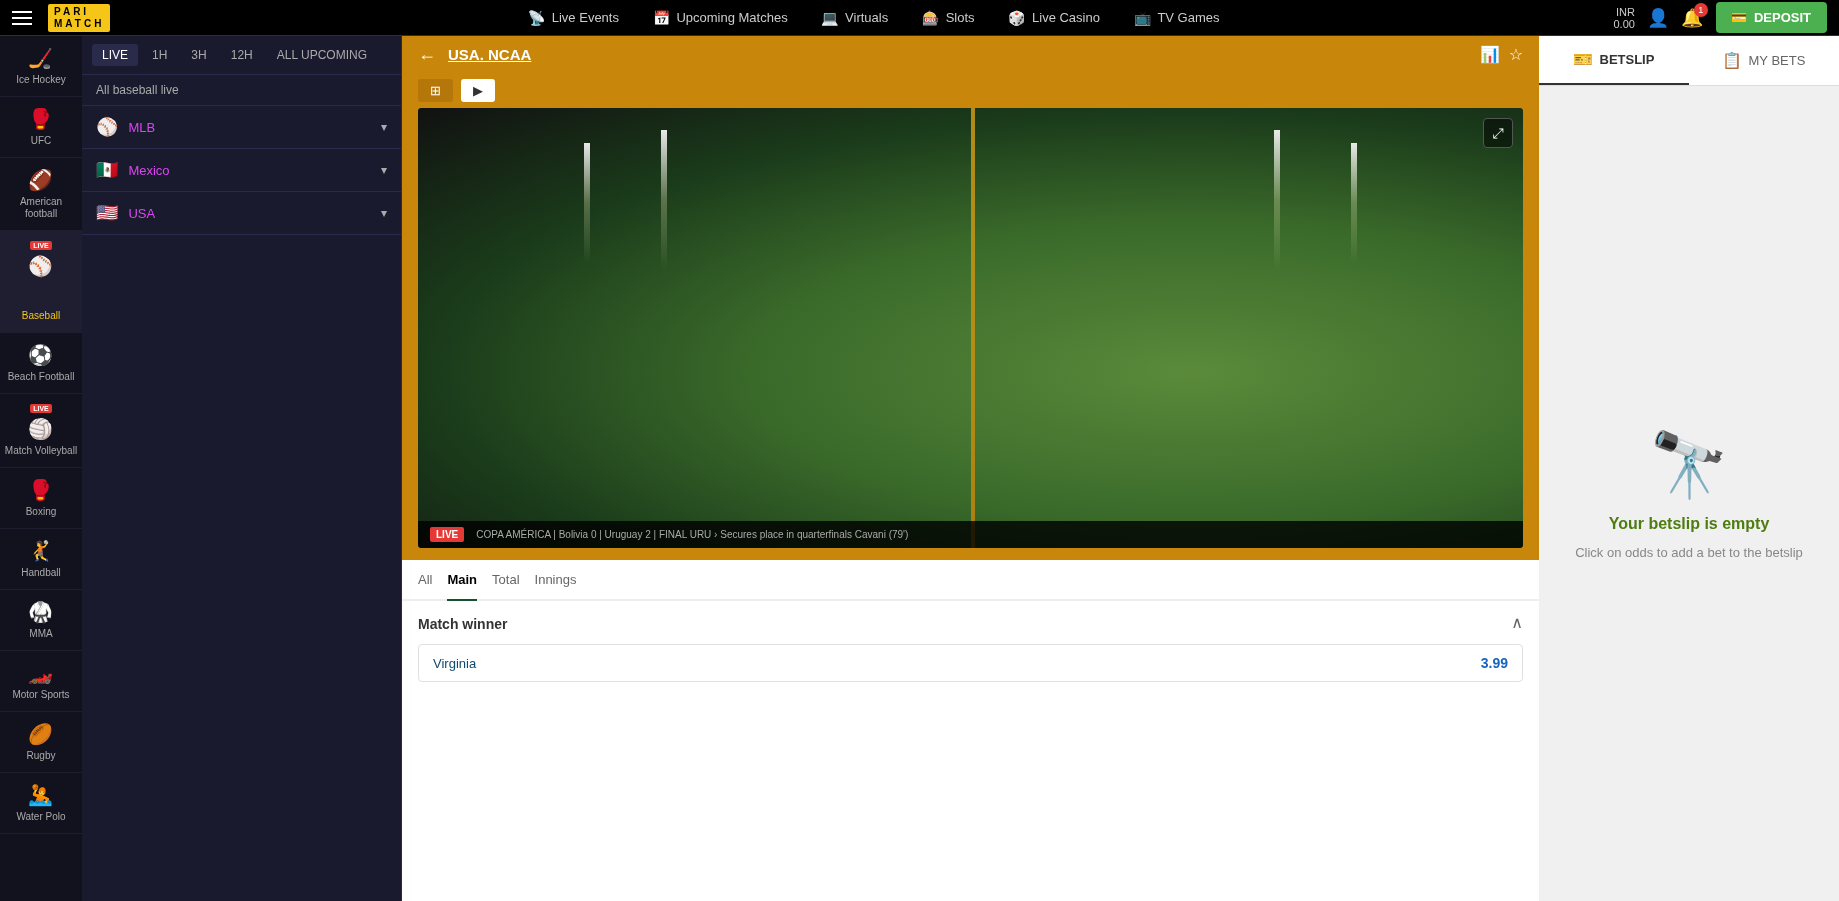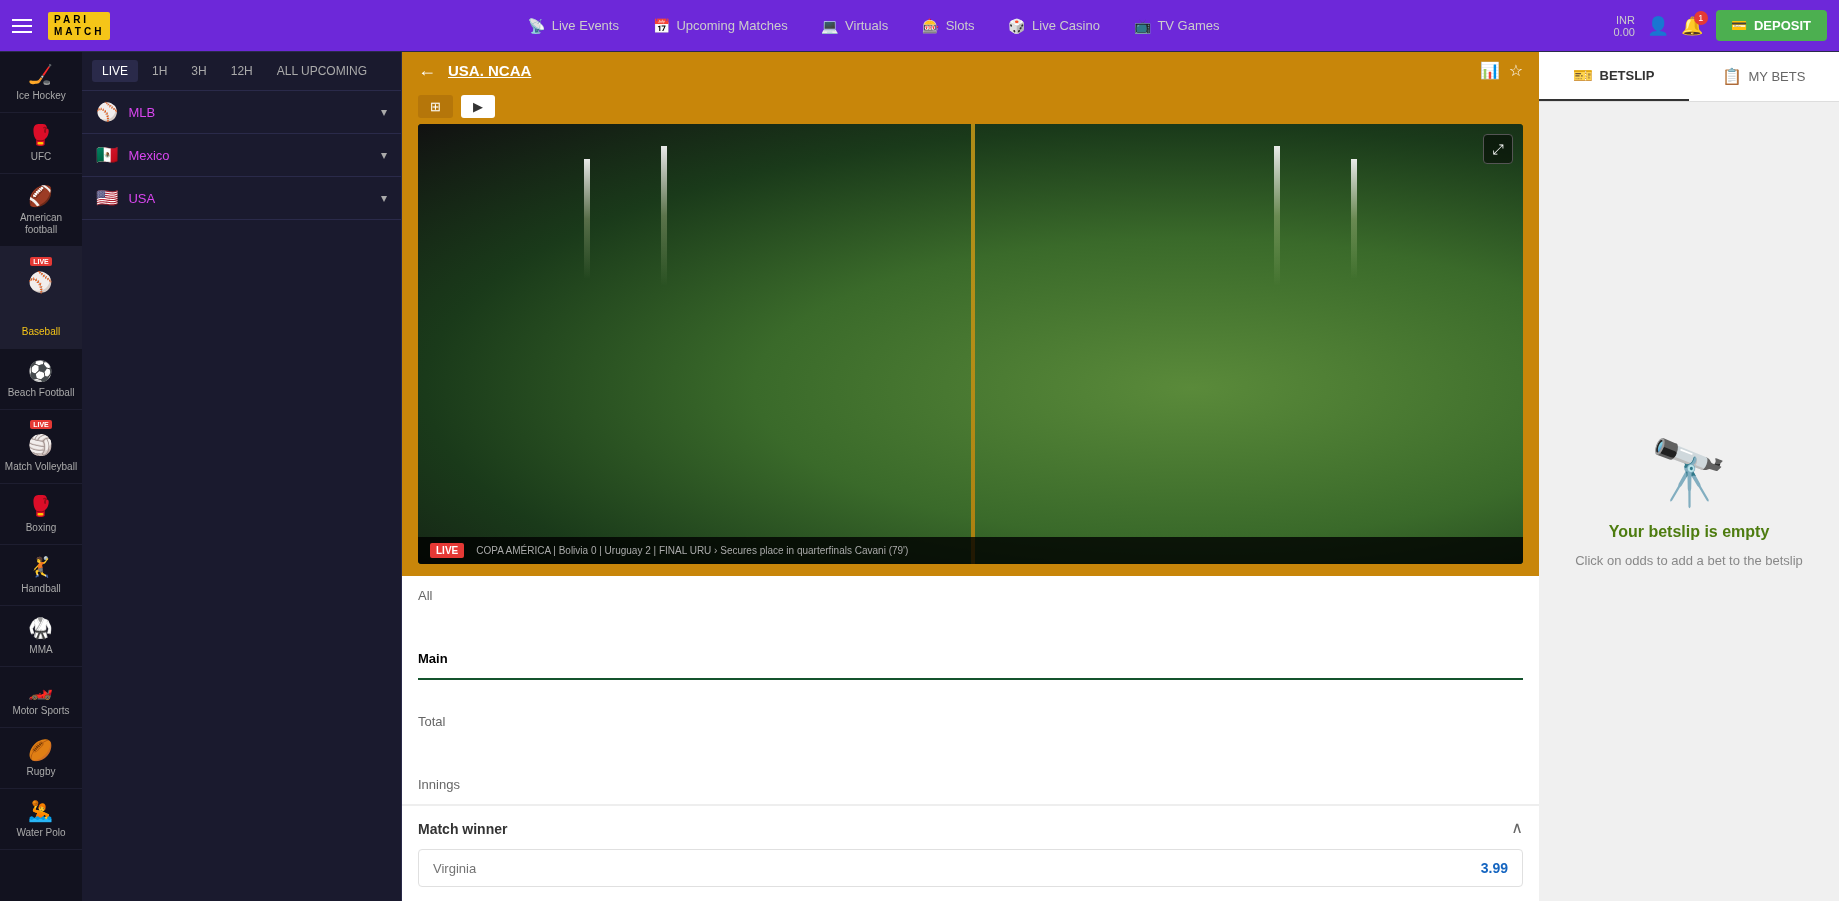--- a/index.html
+++ b/index.html
@@ -1,21 +1,21 @@
 <!DOCTYPE html>
 <html><head>
   <meta charset="utf-8">
   <style>
     * { margin: 0; padding: 0; box-sizing: border-box; }
     body { font-family: Arial, sans-serif; background: #1a1a2e; color: #fff; display: flex; flex-direction: column; height: 901px; width: 1839px; overflow: hidden; }
 
     
     .top-nav {
-      background: #6d28d9;
-      height: 52px;
+      background: #000000;
+      height: 36px;
       display: flex;
       align-items: center;
       padding: 0 12px;
       gap: 16px;
       border-bottom: 1px solid #2a2a4a;
       flex-shrink: 0;
     }
     .hamburger { cursor: pointer; display: flex; flex-direction: column; gap: 4px; }
     .hamburger span { display: block; width: 20px; height: 2px; background: #fff; }
     .logo { display: flex; align-items: center; margin-right: 24px; }
@@ -164,21 +164,21 @@
       display: flex; align-items: center; gap: 12px; font-size: 11px;
     }
     .live-badge-ticker { background: #e53935; padding: 2px 6px; border-radius: 2px; font-weight: bold; font-size: 10px; }
 
     
     .betting-section { background: #fff; flex: 1; overflow-y: auto; padding: 0; }
     .betting-section::-webkit-scrollbar { width: 4px; }
 
     .bet-tabs {
       display: flex; border-bottom: 2px solid #eee;
-      padding: 0 16px; gap: 24px; flex-direction: column;
+      padding: 0 16px; gap: 15px;
     }
     .bet-tab {
       padding: 12px 0; font-size: 13px; cursor: pointer;
       color: #666; border-bottom: 2px solid transparent;
       margin-bottom: -2px;
     }
     .bet-tab.active { color: #000; border-bottom: 2px solid #14532d; font-weight: bold; }
 
     .market-section { padding: 12px 16px; }
     .market-header {
@@ -187,21 +187,21 @@
     }
     .market-title { font-size: 14px; font-weight: bold; color: #333; }
     .market-collapse { font-size: 16px; color: #666; }
 
     .odds-row { display: flex; gap: 8px; }
     .odds-item {
       flex: 1; border: 1px solid #e0e0e0; border-radius: 4px;
       padding: 10px 14px; display: flex; justify-content: space-between;
       align-items: center; cursor: pointer;
     }
-    .odds-team { font-size: 13px; color: #737373; }
+    .odds-team { font-size: 13px; color: #0c4a6e; }
     .odds-value { font-size: 14px; color: #1565c0; font-weight: bold; }
 
     
     .right-panel {
       width: 300px;
       background: #f0f0f0;
       flex-shrink: 0;
       display: flex;
       flex-direction: column;
     }
@@ -340,20 +340,21 @@
   </div>
 
   <div class="center-panel">
     <div class="sub-nav">
       <div class="sub-nav-item active">LIVE</div>
       <div class="sub-nav-item">1H</div>
       <div class="sub-nav-item">3H</div>
       <div class="sub-nav-item">12H</div>
       <div class="sub-nav-item">ALL UPCOMING</div>
     </div>
+    <div class="all-baseball-live">All baseball live</div>
     <div class="league-list">
       <div class="league-item">
         <span class="league-flag">⚾</span>
         <span class="league-name">MLB</span>
         <span class="league-chevron">▾</span>
       </div>
       <div class="league-item">
         <span class="league-flag flag-mx"></span>
         <span class="league-name">Mexico</span>
         <span class="league-chevron">▾</span>

